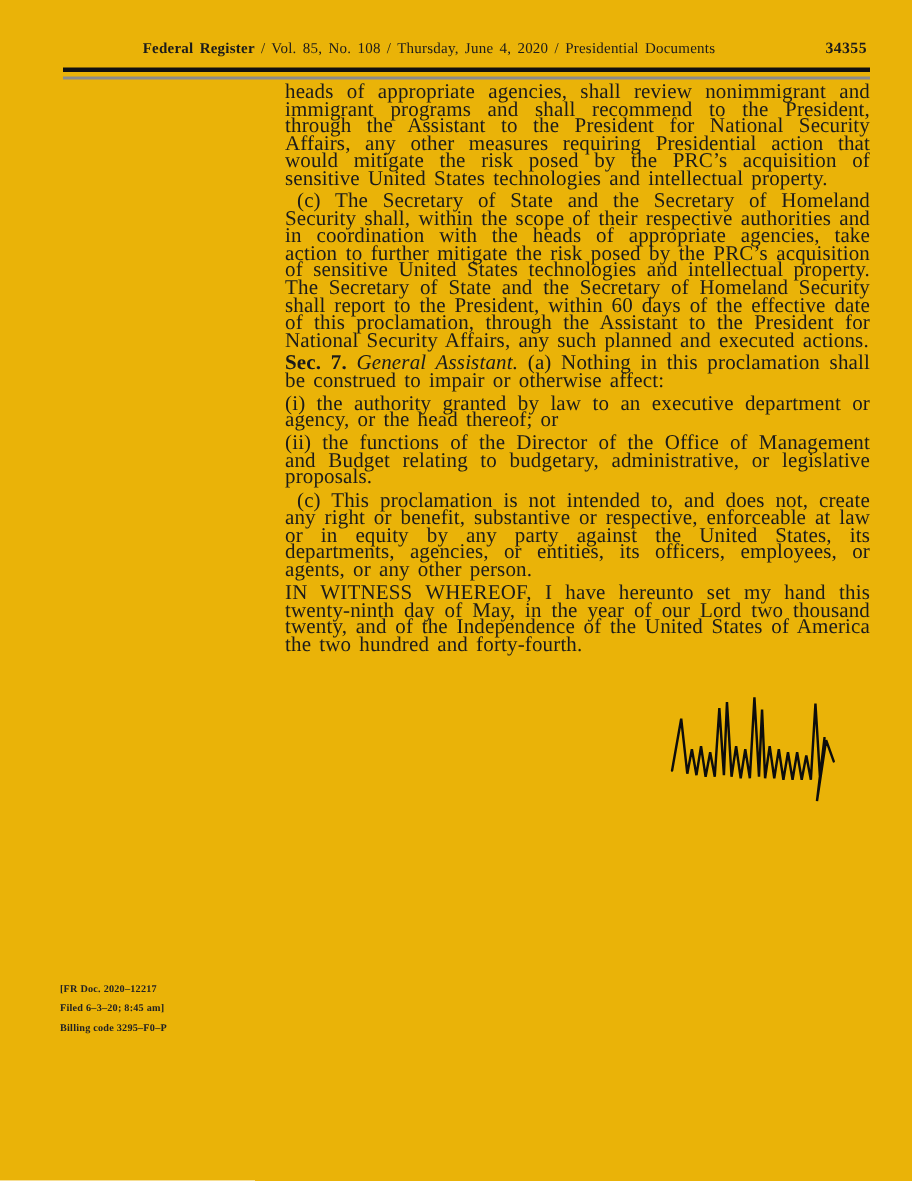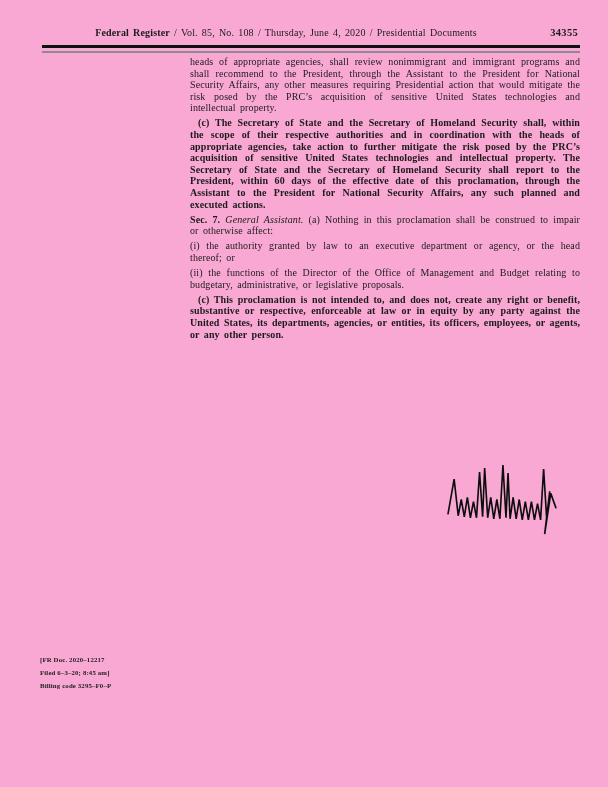--- a/index.html
+++ b/index.html
@@ -4,21 +4,21 @@
 <style>
   html, body {
     margin: 0;
     padding: 0;
     background: #ffffff;
   }
   .page {
     position: relative;
     width: 608px;
     height: 787px;
-    background: #f9a8d4;
+    background: #eab308;
     font-family: "Liberation Serif", serif;
     color: #1b1b1b;
     overflow: hidden;
   }
   
   .running-head {
     position: absolute;
     left: 42px;
     top: 26px;
     width: 538px;
@@ -60,30 +60,30 @@
     width: 538px;
     height: 2px;
     background: #8c8c8c;
   }
   
   .body-col {
     position: absolute;
     left: 190px;
     top: 56px;
     width: 390px;
-    font-size: 10px;
+    font-size: 14px;
     line-height: 11.6px;
     text-align: justify;
     word-spacing: 1.8px;
     letter-spacing: 0.1px;
   }
   .body-col p {
     margin: 0 0 3.5px 0;
   }
-  .p-indent { text-indent: 8px; font-weight: bold; }
+  .p-indent { text-indent: 8px; }
   .p-block  { margin-left: 7px; }
   .sec-bold { font-weight: bold; }
   .sec-italic { font-style: italic; }
   
   .signature-wrap {
     position: absolute;
     left: 446px;
     top: 462px;
     width: 120px;
     height: 75px;
@@ -116,20 +116,21 @@
   <div class="rule-thick"></div>
   <div class="rule-thin"></div>
 
   <div class="body-col">
     <p>heads of appropriate agencies, shall review nonimmigrant and immigrant programs and shall recommend to the President, through the Assistant to the President for National Security Affairs, any other measures requiring Presidential action that would mitigate the risk posed by the PRC’s acquisition of sensitive United States technologies and intellectual property.</p>
     <p class="p-indent">(c) The Secretary of State and the Secretary of Homeland Security shall, within the scope of their respective authorities and in coordination with the heads of appropriate agencies, take action to further mitigate the risk posed by the PRC’s acquisition of sensitive United States technologies and intellectual property. The Secretary of State and the Secretary of Homeland Security shall report to the President, within 60 days of the effective date of this proclamation, through the Assistant to the President for National Security Affairs, any such planned and executed actions.</p>
     <p><span class="sec-bold">Sec. 7.</span><span class="sec-italic"> General Assistant.</span><span> (a) Nothing in this proclamation shall be construed to impair or otherwise affect:</span></p>
     <p class="p-block">(i) the authority granted by law to an executive department or agency, or the head thereof; or</p>
     <p class="p-block">(ii) the functions of the Director of the Office of Management and Budget relating to budgetary, administrative, or legislative proposals.</p>
     <p class="p-indent">(c) This proclamation is not intended to, and does not, create any right or benefit, substantive or respective, enforceable at law or in equity by any party against the United States, its departments, agencies, or entities, its officers, employees, or agents, or any other person.</p>
+    <p>IN WITNESS WHEREOF, I have hereunto set my hand this twenty-ninth day of May, in the year of our Lord two thousand twenty, and of the Independence of the United States of America the two hundred and forty-fourth.</p>
   </div>
 
   <div class="signature-wrap">
     <svg viewBox="0 0 118 72" xmlns="http://www.w3.org/2000/svg">
       <polyline points="2,50 8,16 12,52 15,36 18,53 21,34 24,54 27,38 30,54 33,9 36,53 38,5 41,54 44,34 47,55 50,36 53,55 56,2 59,54 61,10 63,55 66,34 69,55 72,36 75,56 78,38 81,56 84,38 87,56 90,40 93,56 96,6 99,55 102,28 97,70 103,30 108,44" fill="none" stroke="#0d0d0d" stroke-width="1.6" stroke-linejoin="miter" stroke-linecap="round"></polyline>
     </svg>
   </div>
 
   <div class="footer">
     <div>[FR Doc. 2020–12217</div>

